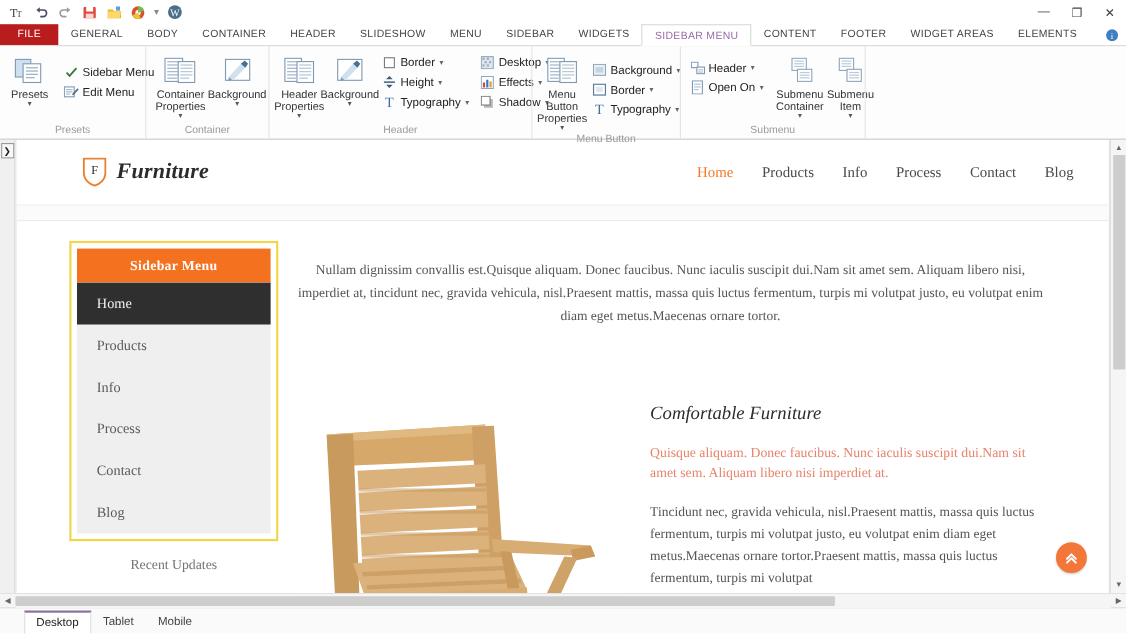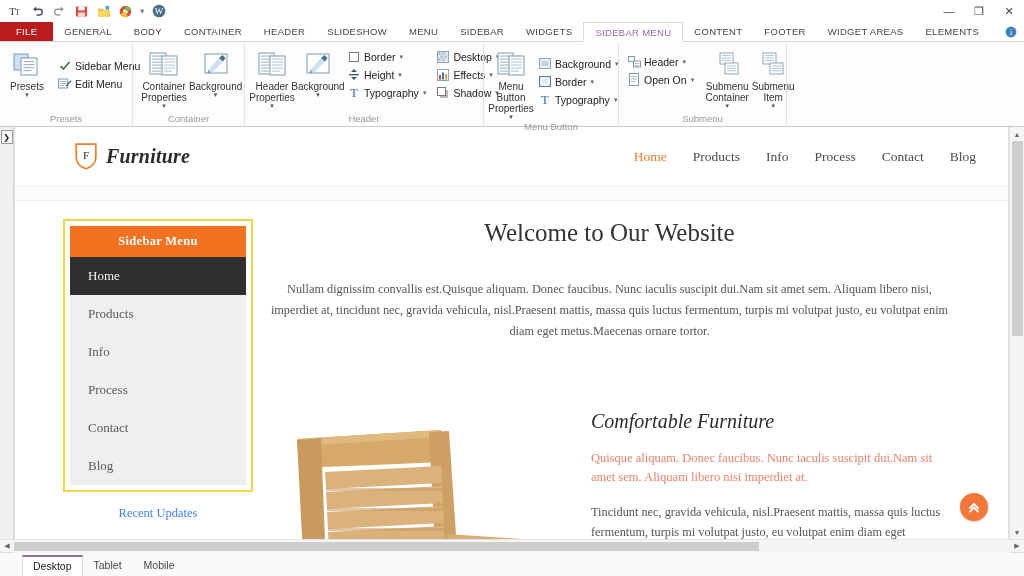--- a/index.html
+++ b/index.html
@@ -122,39 +122,39 @@
     font-size:12.5px; font-weight:bold; padding:8px 0; letter-spacing:.3px;
   }
   .sb-list{ background:#efefef; }
   .sb-item{
     font-family:"Liberation Serif", serif; font-size:13px; color:#5a5a5a;
     padding:11px 0 11px 18px; cursor:pointer;
   }
   .sb-item.active{ background:#2f2f2f; color:#f2f2f2;}
   .recent{ margin-top:14px; padding:0 6px;}
   .recent-h{ text-align:center; font-family:"Liberation Serif", serif; font-size:12.5px;
-    color:#3b82f6; padding-bottom:24px; border-bottom:1px solid #e4e4e4;}
+    color:#737373; padding-bottom:24px; border-bottom:1px solid #e4e4e4;}
   .recent ul{ margin:7px 0 0 16px;}
   .recent li{ font-family:"Liberation Sans", sans-serif; font-size:10.5px; color:#444; line-height:14px;}
   .recent li b{ font-weight:bold; font-size:11px;}
 
   
   .main-col{ flex:1; padding:0 58px 0 16px;}
   .welcome-h{
     text-align:center; font-family:"Liberation Serif", serif; font-size:25px; color:#333;
     font-weight:normal; padding-bottom:16px;
   }
   .lead{
     text-align:center; font-family:"Liberation Serif", serif; font-size:12.3px; color:#555;
     line-height:21px; max-width:700px; margin:16px auto;
   }
   .feature{ display:flex; margin-top:62px; gap:22px;}
   .chair{ width:300px; flex:0 0 300px; position:relative; height:200px; overflow:hidden;}
   .feat-text{ flex:1; padding-top:6px;}
-  .feat-h{ font-family:"Liberation Serif", serif; font-style:italic; font-size:20px; color:#2c2c2c;
+  .feat-h{ font-family:"Liberation Serif", serif; font-style:italic; font-size:17px; color:#2c2c2c;
     font-weight:normal; }
   .feat-or{ font-family:"Liberation Serif", serif; font-size:12.5px; color:#e8836a; line-height:19px; margin-top:16px;}
   .feat-p{ font-family:"Liberation Serif", serif; font-size:12.3px; color:#555; line-height:20px; margin-top:15px;}
 
   .totop{
     position:absolute; right:20px; bottom:18px; width:28px; height:28px; border-radius:50%;
     background:#f4773a; display:flex; align-items:center; justify-content:center; cursor:pointer;
     box-shadow:0 1px 2px rgba(0,0,0,.2);
   }
 
@@ -656,21 +656,20 @@
           </div>
           <div class="recent">
             <div class="recent-h">Recent Updates</div>
             <ul>
               <li><b>Lorem Ipsum is simply dummy text</b></li>
             </ul>
           </div>
         </div>
 
         <div class="main-col">
-          <h1 class="welcome-h">Welcome to Our Website</h1>
           <p class="lead">Nullam dignissim convallis est.Quisque aliquam. Donec faucibus. Nunc iaculis suscipit dui.Nam sit amet sem. Aliquam libero nisi, imperdiet at, tincidunt nec, gravida vehicula, nisl.Praesent mattis, massa quis luctus fermentum, turpis mi volutpat justo, eu volutpat enim diam eget metus.Maecenas ornare tortor.</p>
 
           <div class="feature">
             <div class="chair">
               <svg width="300" height="200" viewBox="0 0 300 200">
                 <rect width="300" height="200" fill="#ffffff"></rect>
                 <g>
 
                   <path d="M28 35 L172 26 L176 58 L30 64 Z" fill="#d6a86a"></path>
                   <path d="M28 35 L172 26 L173 33 L29 42 Z" fill="#e0b981"></path>

